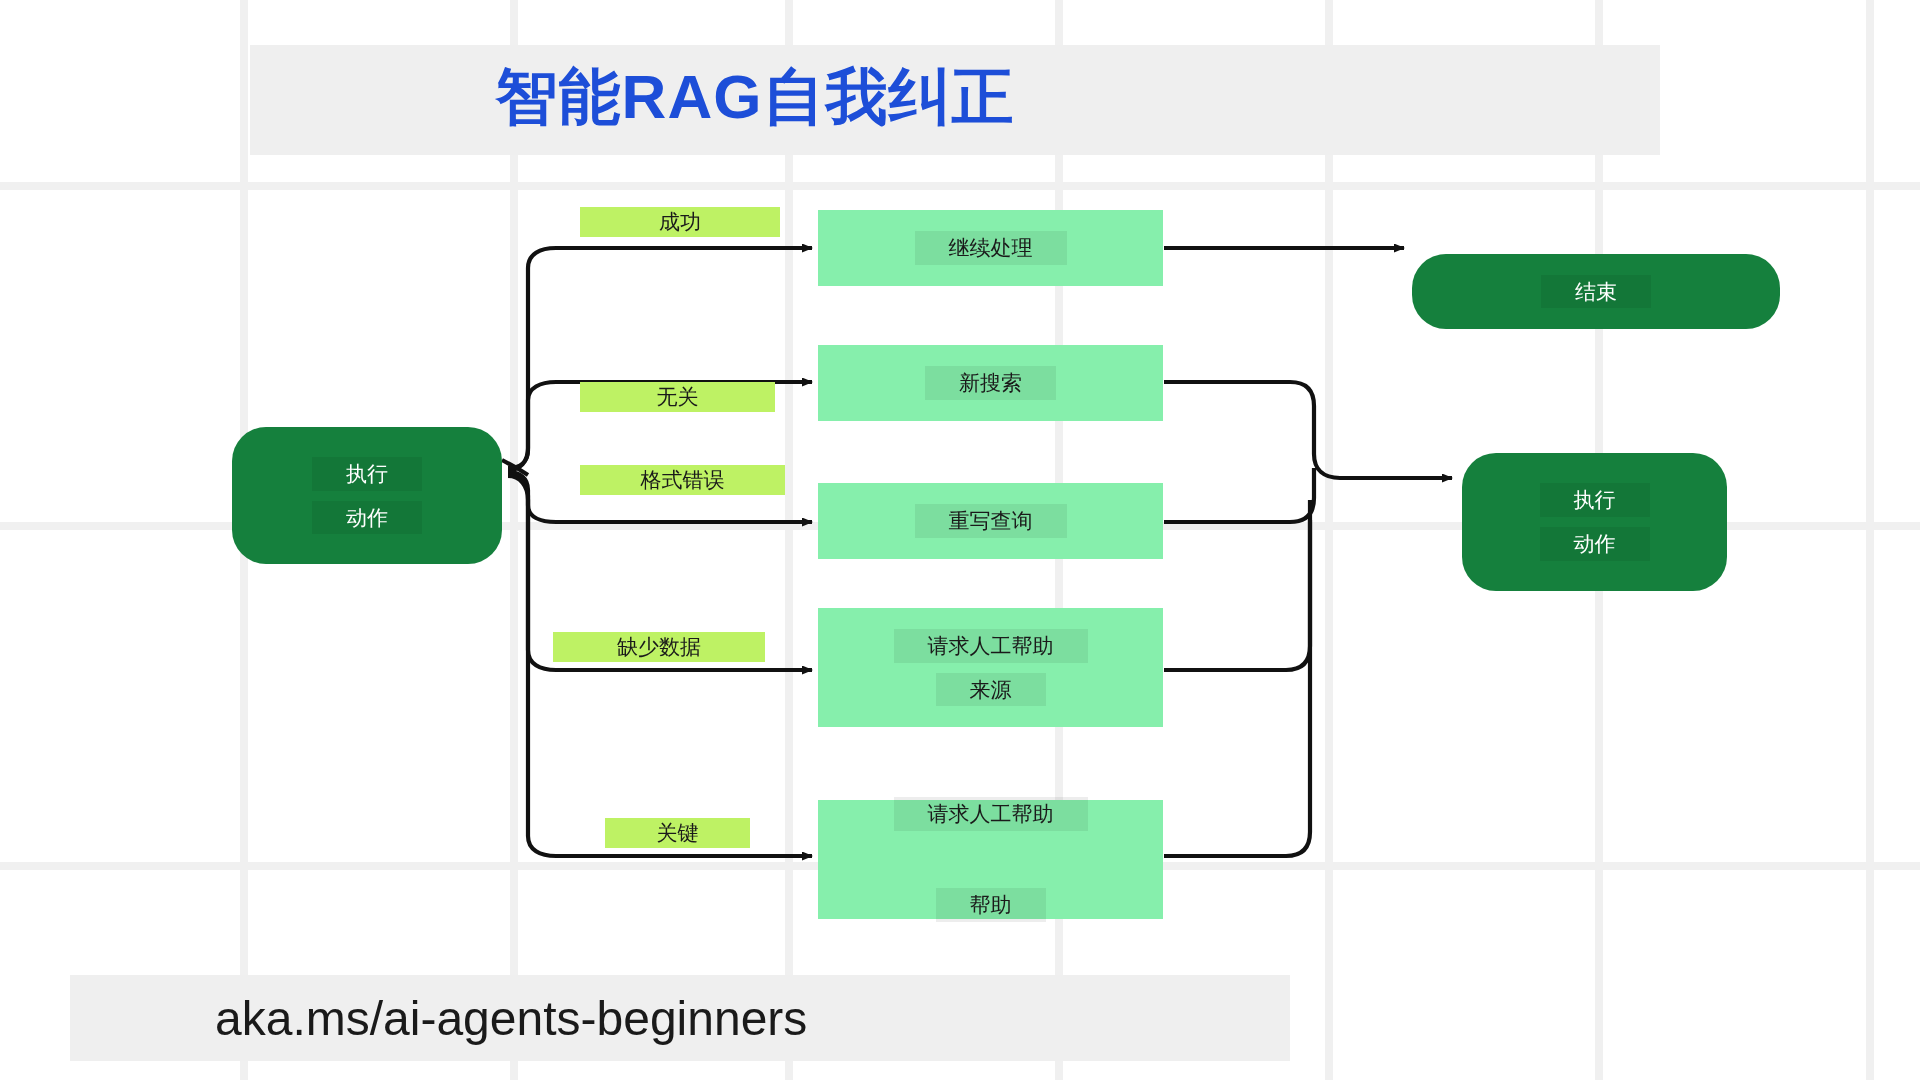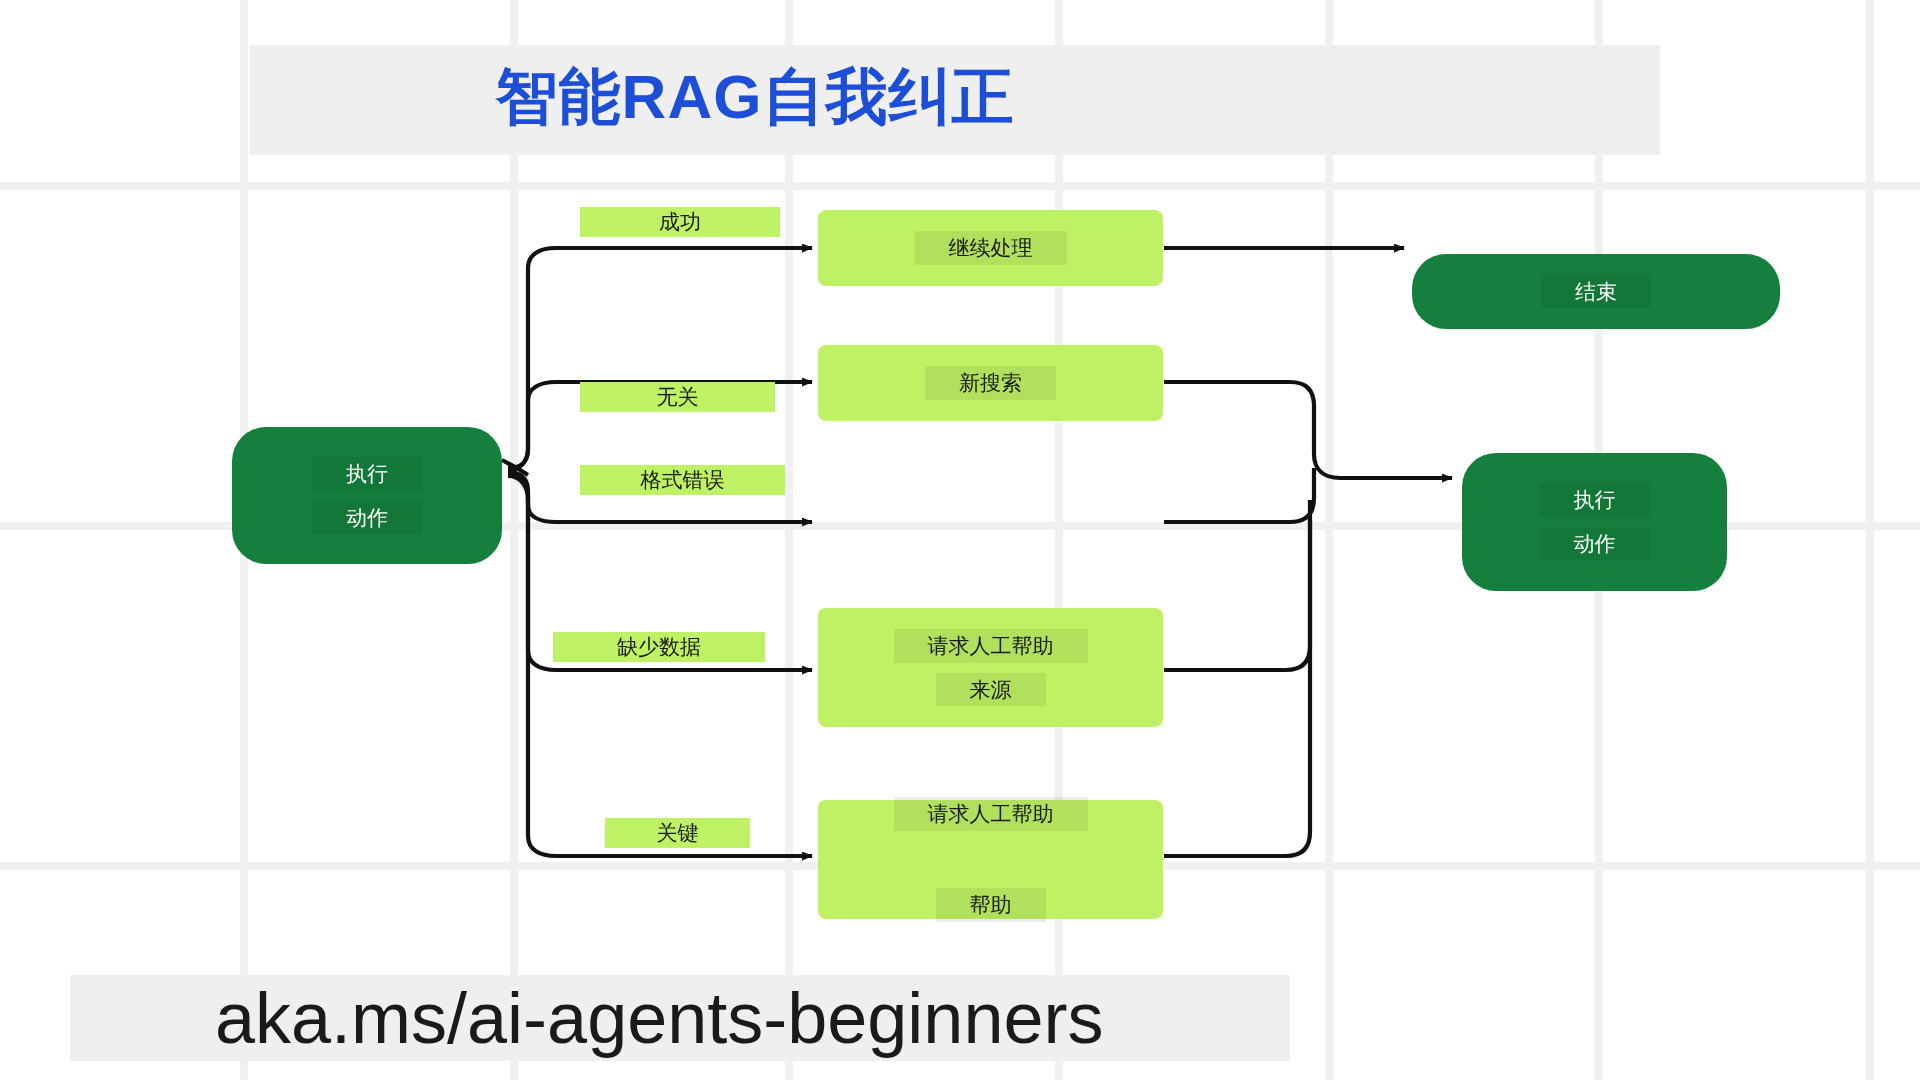--- a/index.html
+++ b/index.html
@@ -31,30 +31,30 @@
     margin-top:11px;
   }
 
   
   #footer{
     position:absolute;
     left:70px;top:975px;width:1448px;height:86px;
     display:flex;align-items:center;
     padding-left:145px;
     box-sizing:border-box;
-    font-size:72px;font-weight:400;color:#1a1a1a;
+    font-size:48px;font-weight:400;color:#1a1a1a;
     white-space:nowrap;
   }
 
   
   .node{position:absolute;box-sizing:border-box;
         display:flex;flex-direction:column;
         align-items:center;justify-content:center;}
   .node.blue{background:#15803d;border-radius:34px;margin-top:44px;}
-  .node.pink{background:#bef264;border-radius:8px;}
+  .node.pink{background:#86efac;border-radius:0px;}
 
   .node-label{
     display:inline-block;
     padding:4px 34px;
     font-size:21px;
     line-height:1.22;
     white-space:nowrap;
   }
   .node.blue .node-label{color:#ffffff;background:rgba(0,0,0,0.07);}
   .node.pink .node-label{color:#1a1a1a;background:rgba(0,0,0,0.07);}
@@ -140,20 +140,23 @@
   </div>
 
   <div class="node pink" style="left:818px;top:210px;width:345px;height:76px;">
     <span class="node-label">继续处理</span>
   </div>
 
   <div class="node pink" style="left:818px;top:345px;width:345px;height:76px;">
     <span class="node-label">新搜索</span>
   </div>
 
+  <div class="node pink" style="left:818px;top:483px;width:345px;height:76px;">
+    <span class="node-label">重写查询</span>
+  </div>
 
   <div class="node pink" style="left:818px;top:608px;width:345px;height:119px;">
     <span class="node-label">请求人工帮助</span>
     <span class="node-label">来源</span>
   </div>
 
   <div class="node pink" style="left:818px;top:800px;width:345px;height:119px;gap:47px;">
     <span class="node-label">请求人工帮助</span>
     <span class="node-label">帮助</span>
   </div>

